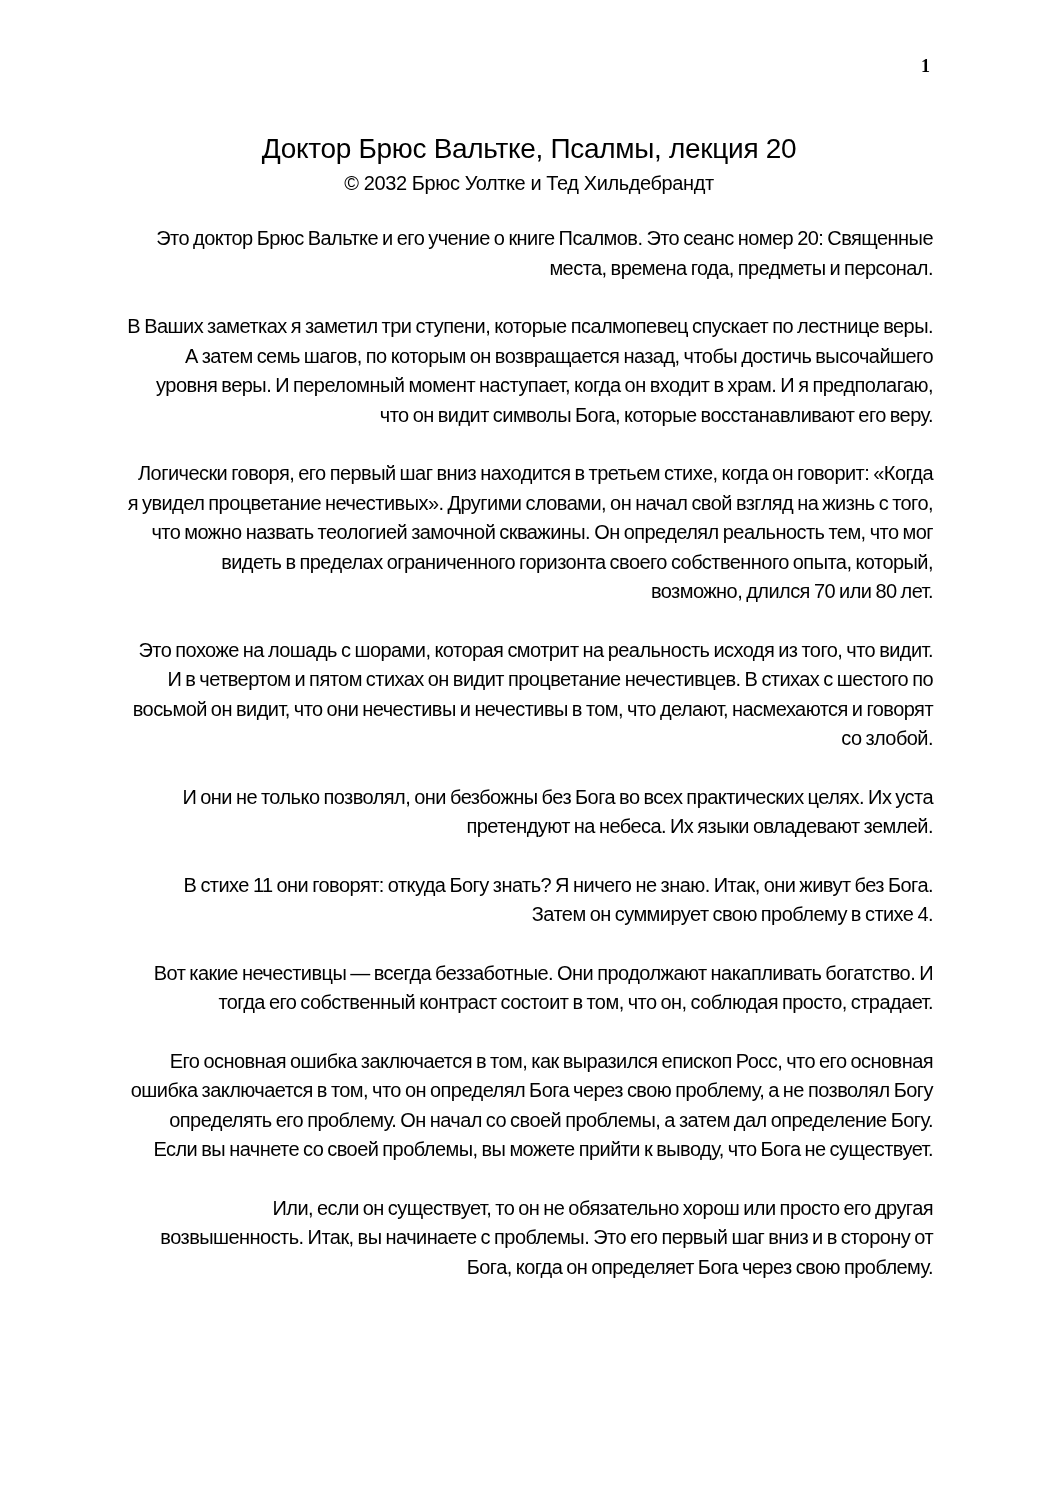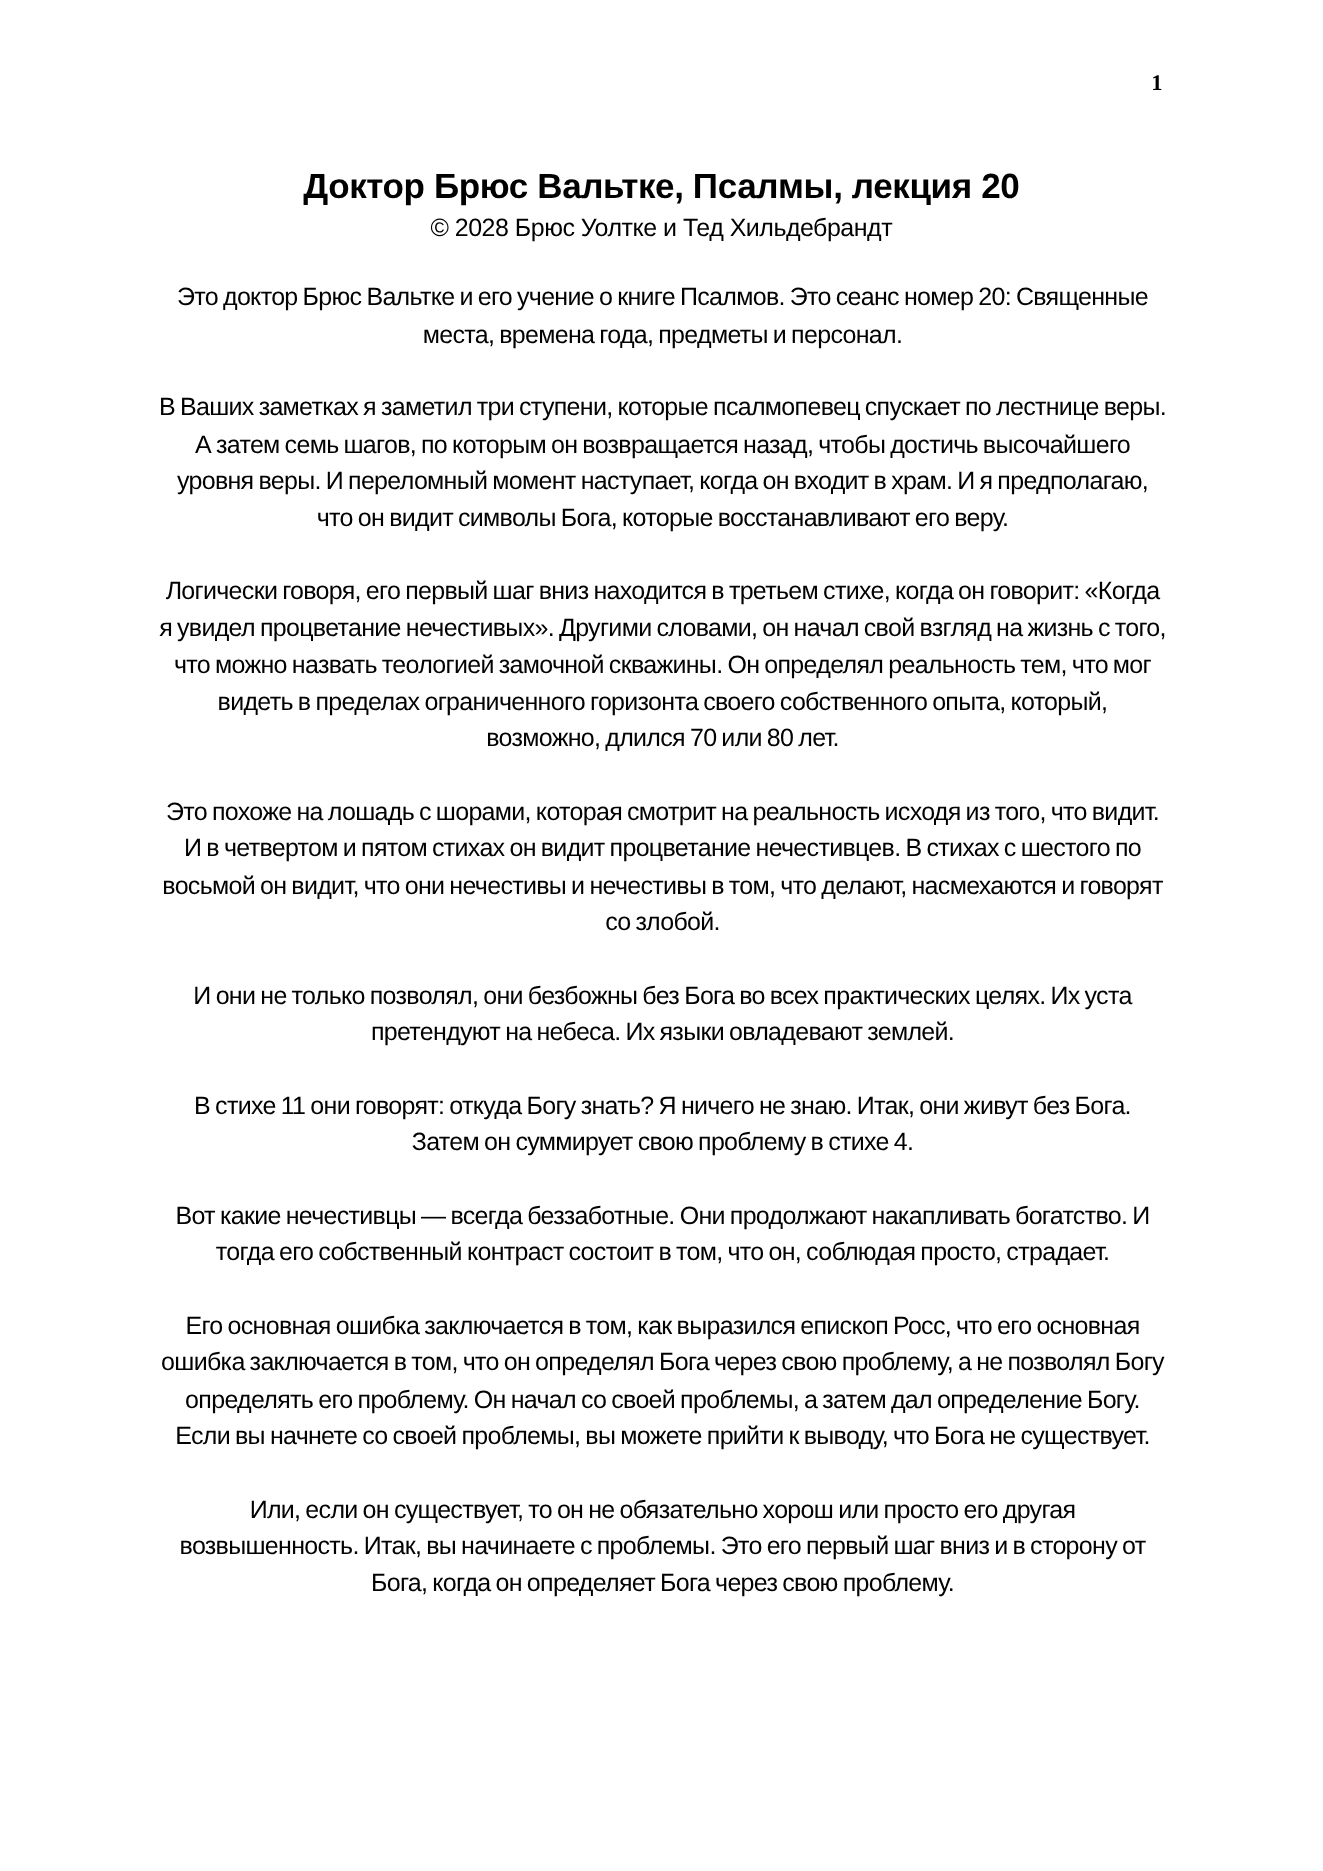--- a/index.html
+++ b/index.html
@@ -29,21 +29,21 @@
   }
   .doc-header {
     position: absolute;
     top: 131px;
     left: 0;
     width: 100%;
     text-align: center;
   }
   .doc-title {
     font-size: 28px;
-    font-weight: bold;
+    font-weight: normal;
     letter-spacing: -0.3px;
     line-height: 1.25;
     margin: 0;
     color: #000000;
   }
   .doc-copyright {
     font-size: 20px;
     font-weight: normal;
     letter-spacing: -0.4px;
     margin: 6px 0 0 0;
@@ -55,33 +55,33 @@
     left: 127px;
     width: 806px;
   }
   .doc-body p {
     margin: 0 0 29px 0;
     font-size: 20px;
     letter-spacing: -0.55px;
     word-spacing: -1px;
     line-height: 29.5px;
     color: #000000;
-    text-align: center;
+    text-align: right;
   }
 </style>
 </head>
 <body>
 
 <div class="page">
 
   <div class="page-number">1</div>
 
   <div class="doc-header">
     <h1 class="doc-title">Доктор Брюс Вальтке, Псалмы, лекция 20</h1>
-    <div class="doc-copyright">© 2028 Брюс Уолтке и Тед Хильдебрандт</div>
+    <div class="doc-copyright">© 2032 Брюс Уолтке и Тед Хильдебрандт</div>
   </div>
 
   <div class="doc-body">
     <p>Это доктор Брюс Вальтке и его учение о книге Псалмов. Это сеанс номер 20: Священные места, времена года, предметы и персонал.</p>
     <p>В Ваших заметках я заметил три ступени, которые псалмопевец спускает по лестнице веры. А затем семь шагов, по которым он возвращается назад, чтобы достичь высочайшего уровня веры. И переломный момент наступает, когда он входит в храм. И я предполагаю, что он видит символы Бога, которые восстанавливают его веру.</p>
     <p>Логически говоря, его первый шаг вниз находится в третьем стихе, когда он говорит: «Когда я увидел процветание нечестивых». Другими словами, он начал свой взгляд на жизнь с того, что можно назвать теологией замочной скважины. Он определял реальность тем, что мог видеть в пределах ограниченного горизонта своего собственного опыта, который, возможно, длился 70 или 80 лет.</p>
     <p>Это похоже на лошадь с шорами, которая смотрит на реальность исходя из того, что видит. И в четвертом и пятом стихах он видит процветание нечестивцев. В стихах с шестого по восьмой он видит, что они нечестивы и нечестивы в том, что делают, насмехаются и говорят со злобой.</p>
     <p>И они не только позволял, они безбожны без Бога во всех практических целях. Их уста претендуют на небеса. Их языки овладевают землей.</p>
     <p>В стихе 11 они говорят: откуда Богу знать? Я ничего не знаю. Итак, они живут без Бога. Затем он суммирует свою проблему в стихе 4.</p>
     <p>Вот какие нечестивцы — всегда беззаботные. Они продолжают накапливать богатство. И тогда его собственный контраст состоит в том, что он, соблюдая просто, страдает.</p>

